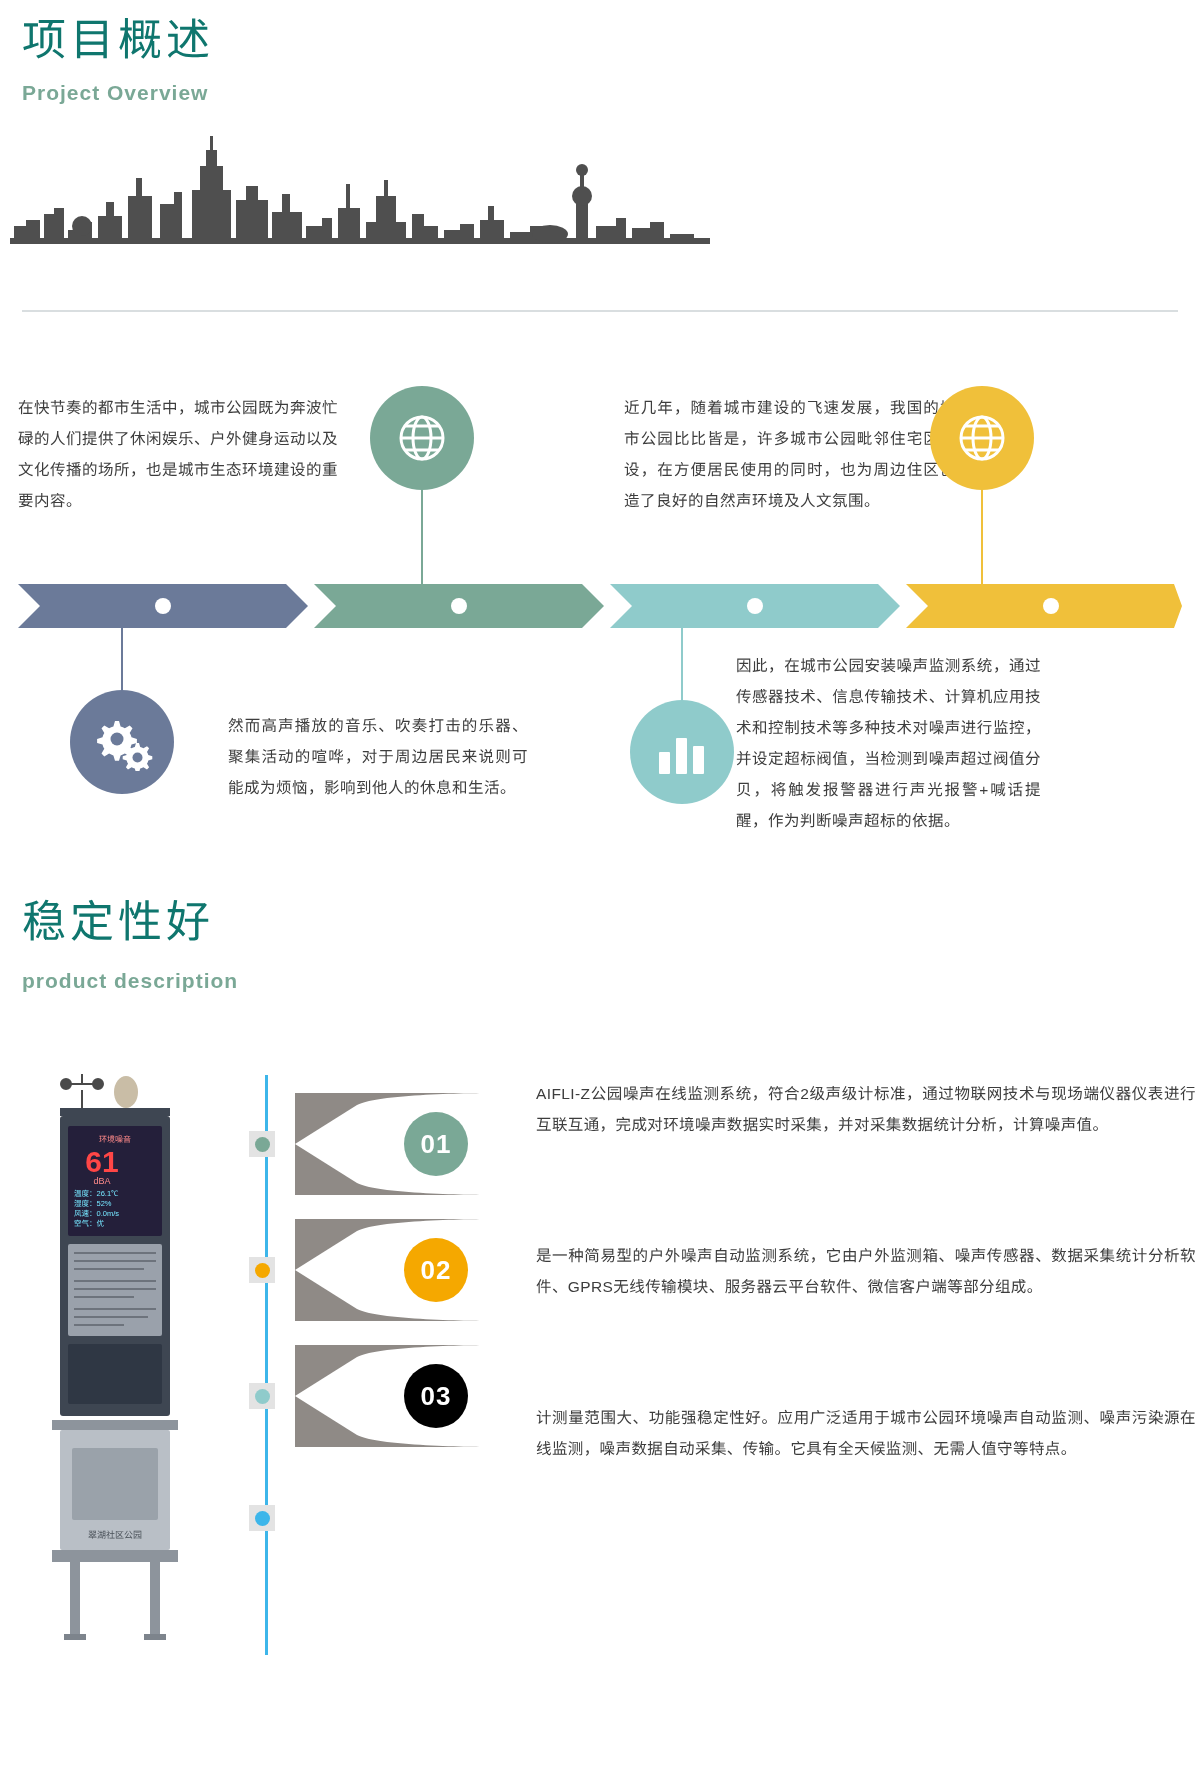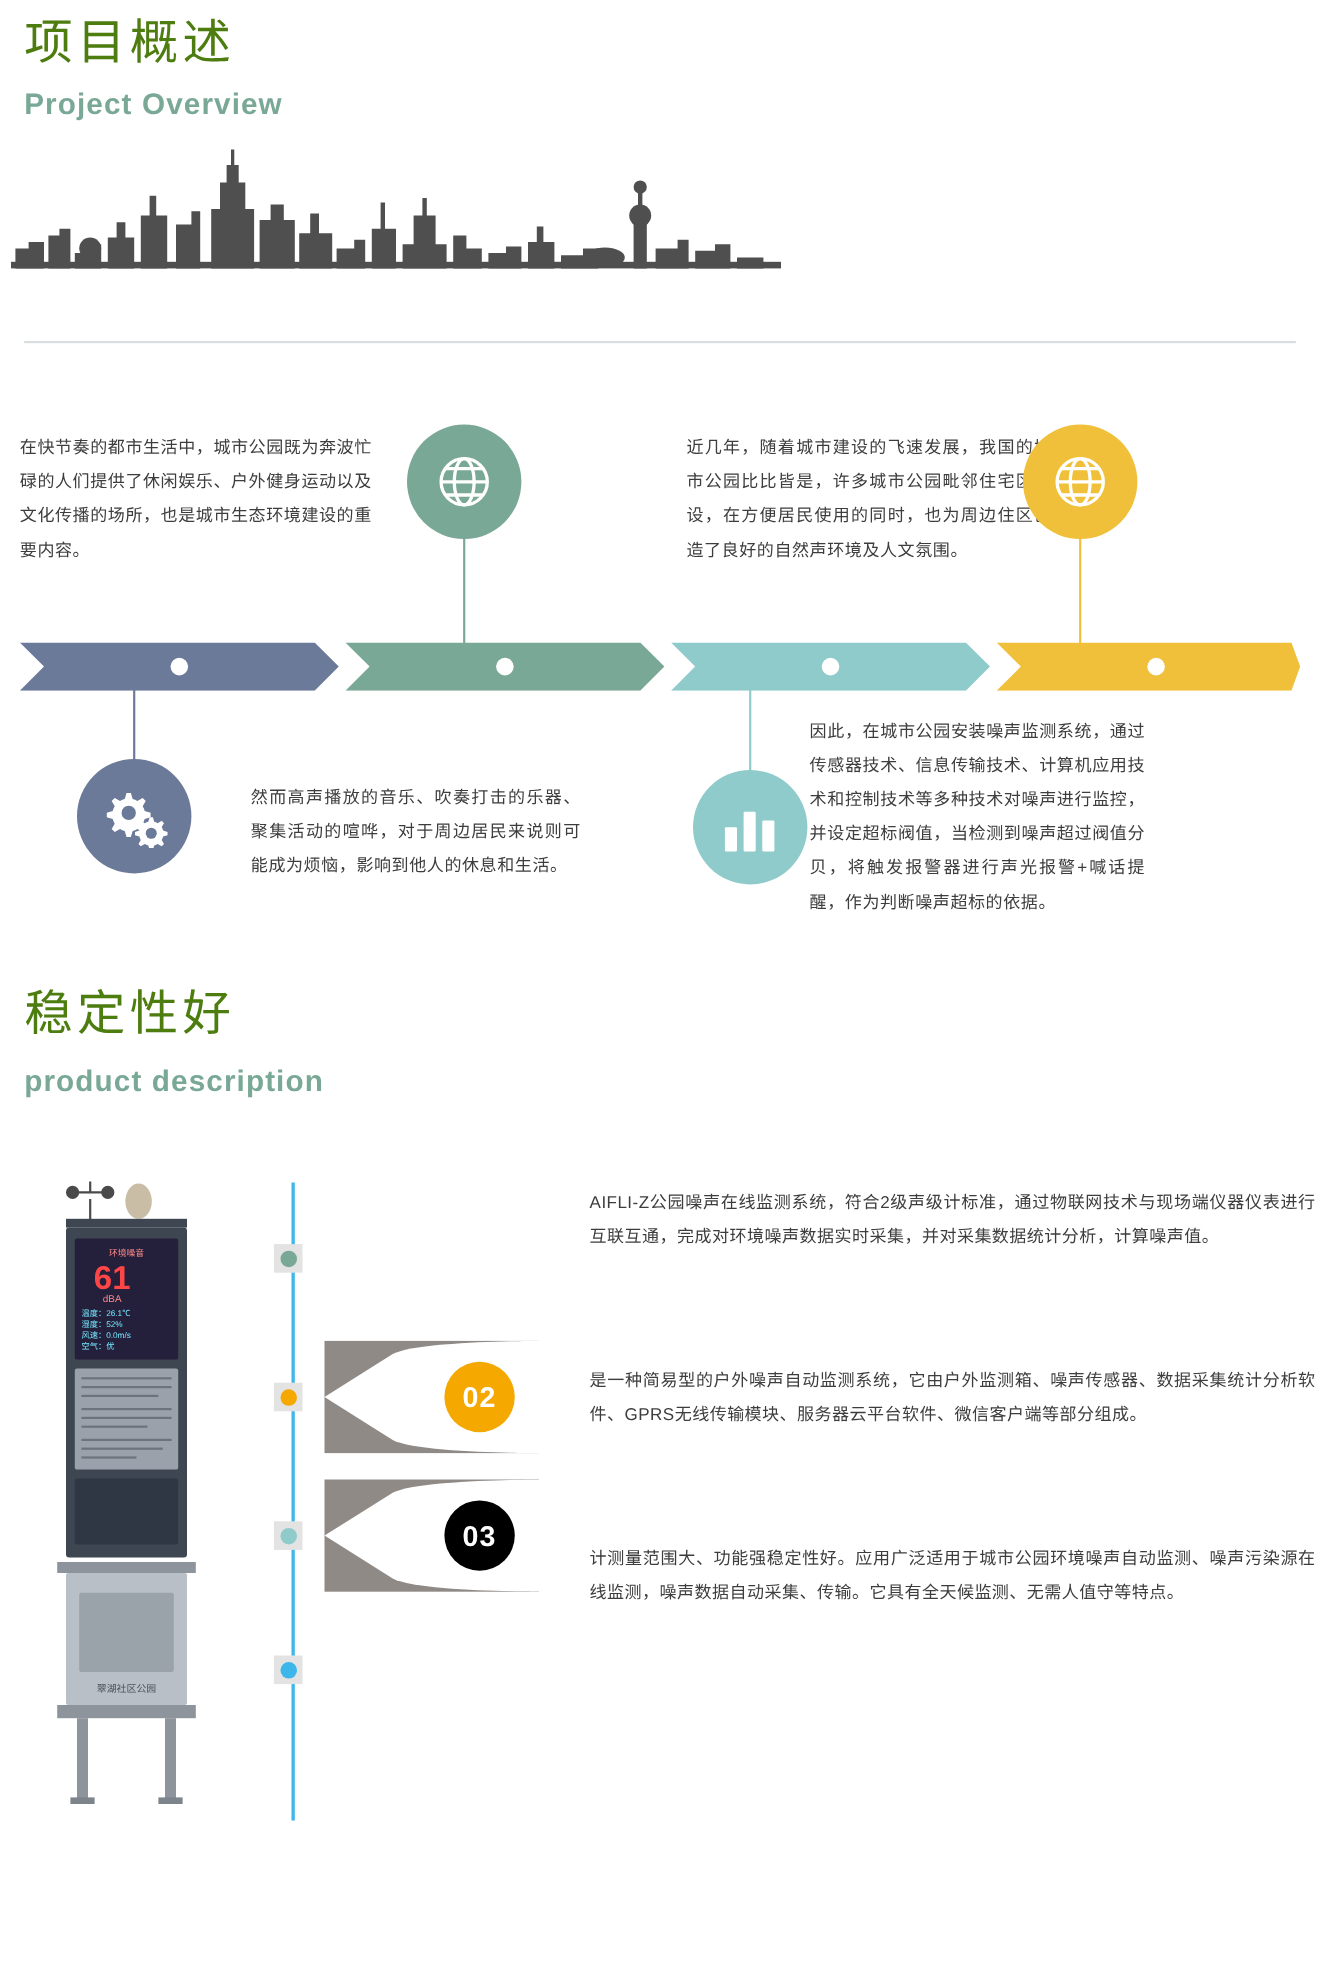--- a/index.html
+++ b/index.html
@@ -20,27 +20,27 @@
   .page {
     position: relative;
     width: 1200px;
     min-height: 1785px;
   }
 
   .sec-title-cn {
     position: absolute;
     font-size: 44px;
     font-weight: 400;
-    color: #4d7c0f;
+    color: #0f766e;
     letter-spacing: 4px;
     line-height: 1;
   }
   .sec-title-en {
     position: absolute;
-    font-size: 27px;
+    font-size: 21px;
     font-weight: bold;
     color: #7aa896;
     letter-spacing: 1px;
     line-height: 1;
   }
 
   #overview-title-cn { left: 22px; top: 18px; }
   #overview-title-en { left: 22px; top: 82px; }
 
   
@@ -371,20 +371,26 @@
       <rect x="34" y="572" width="22" height="6" fill="#7d848c"></rect>
       <rect x="114" y="572" width="22" height="6" fill="#7d848c"></rect>
     </svg>
   </div>
 
   <div class="step-line"></div>
 
   <div class="step-marker" id="marker-1">
     <i style="background:#7aa896"></i>
   </div>
+  <div class="step" id="step-1">
+    <svg class="step-blob" viewBox="0 0 195 102">
+      <path d="M0 51 L62 12 C84 0 195 0 195 0 L195 102 C195 102 84 102 62 90 Z" fill="#ffffff"></path>
+    </svg>
+    <div class="step-num" style="background:#7aa896">01</div>
+  </div>
 
   <div class="step-marker" id="marker-2">
     <i style="background:#f5a800"></i>
   </div>
   <div class="step" id="step-2">
     <svg class="step-blob" viewBox="0 0 195 102">
       <path d="M0 51 L62 12 C84 0 195 0 195 0 L195 102 C195 102 84 102 62 90 Z" fill="#ffffff"></path>
     </svg>
     <div class="step-num" style="background:#f5a800">02</div>
   </div>

